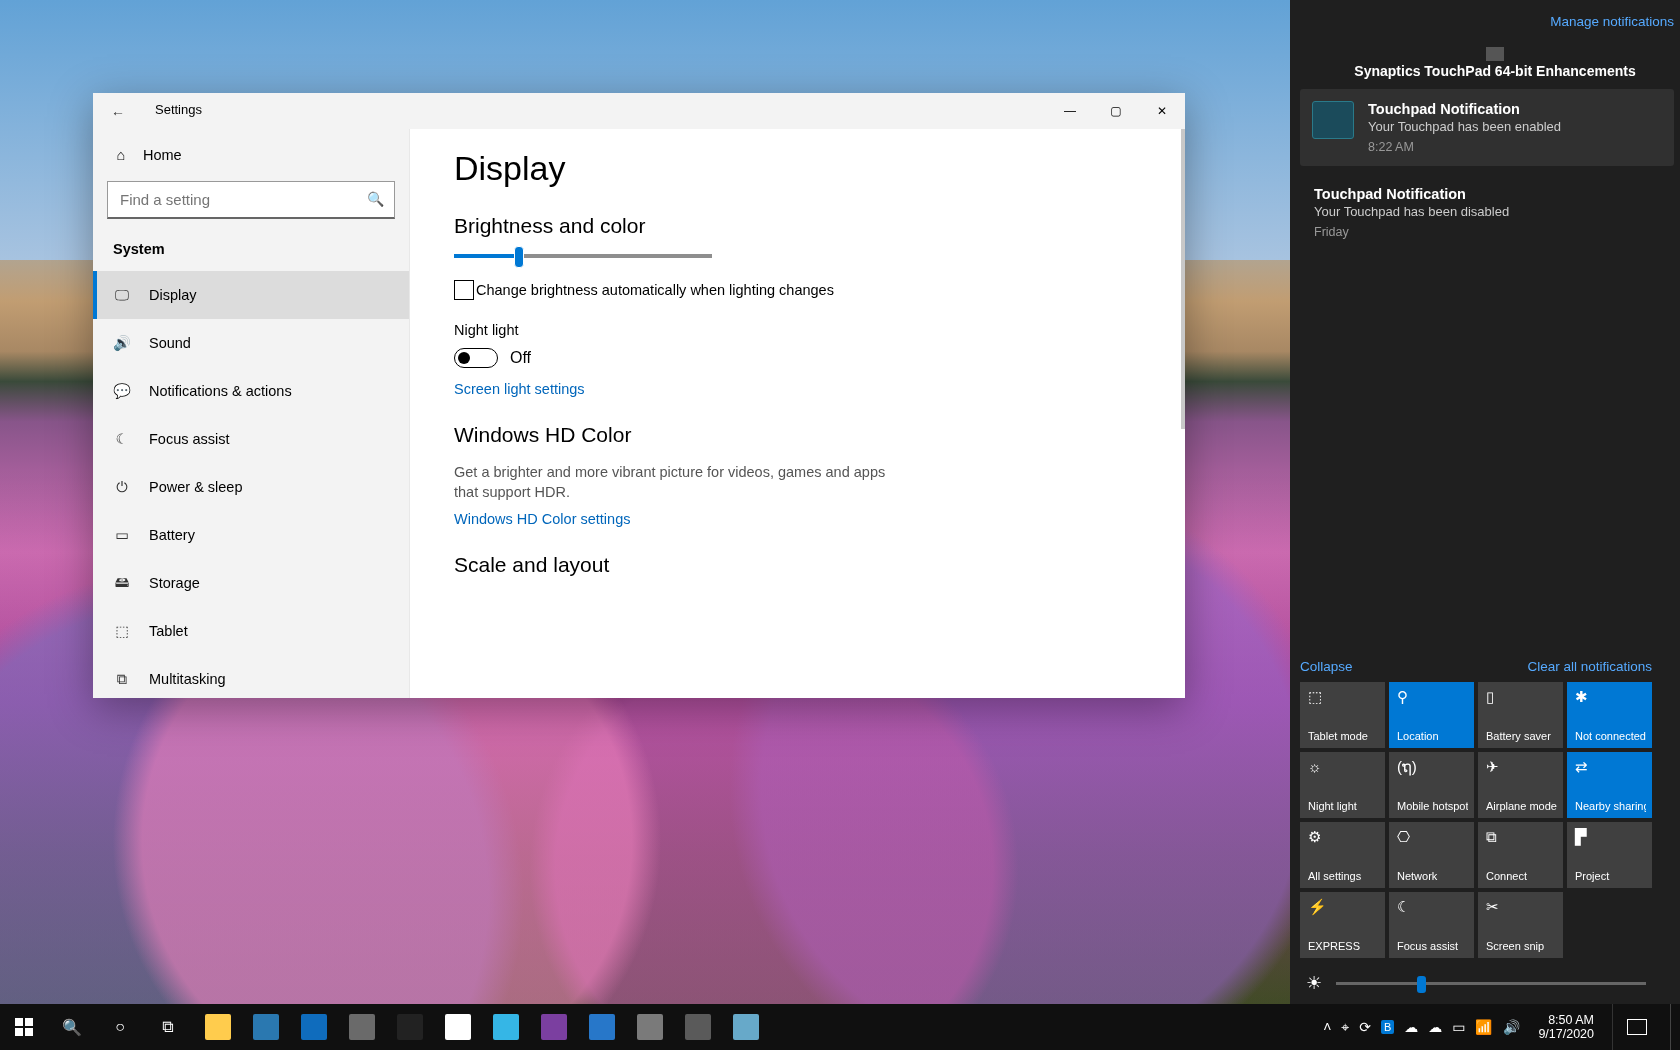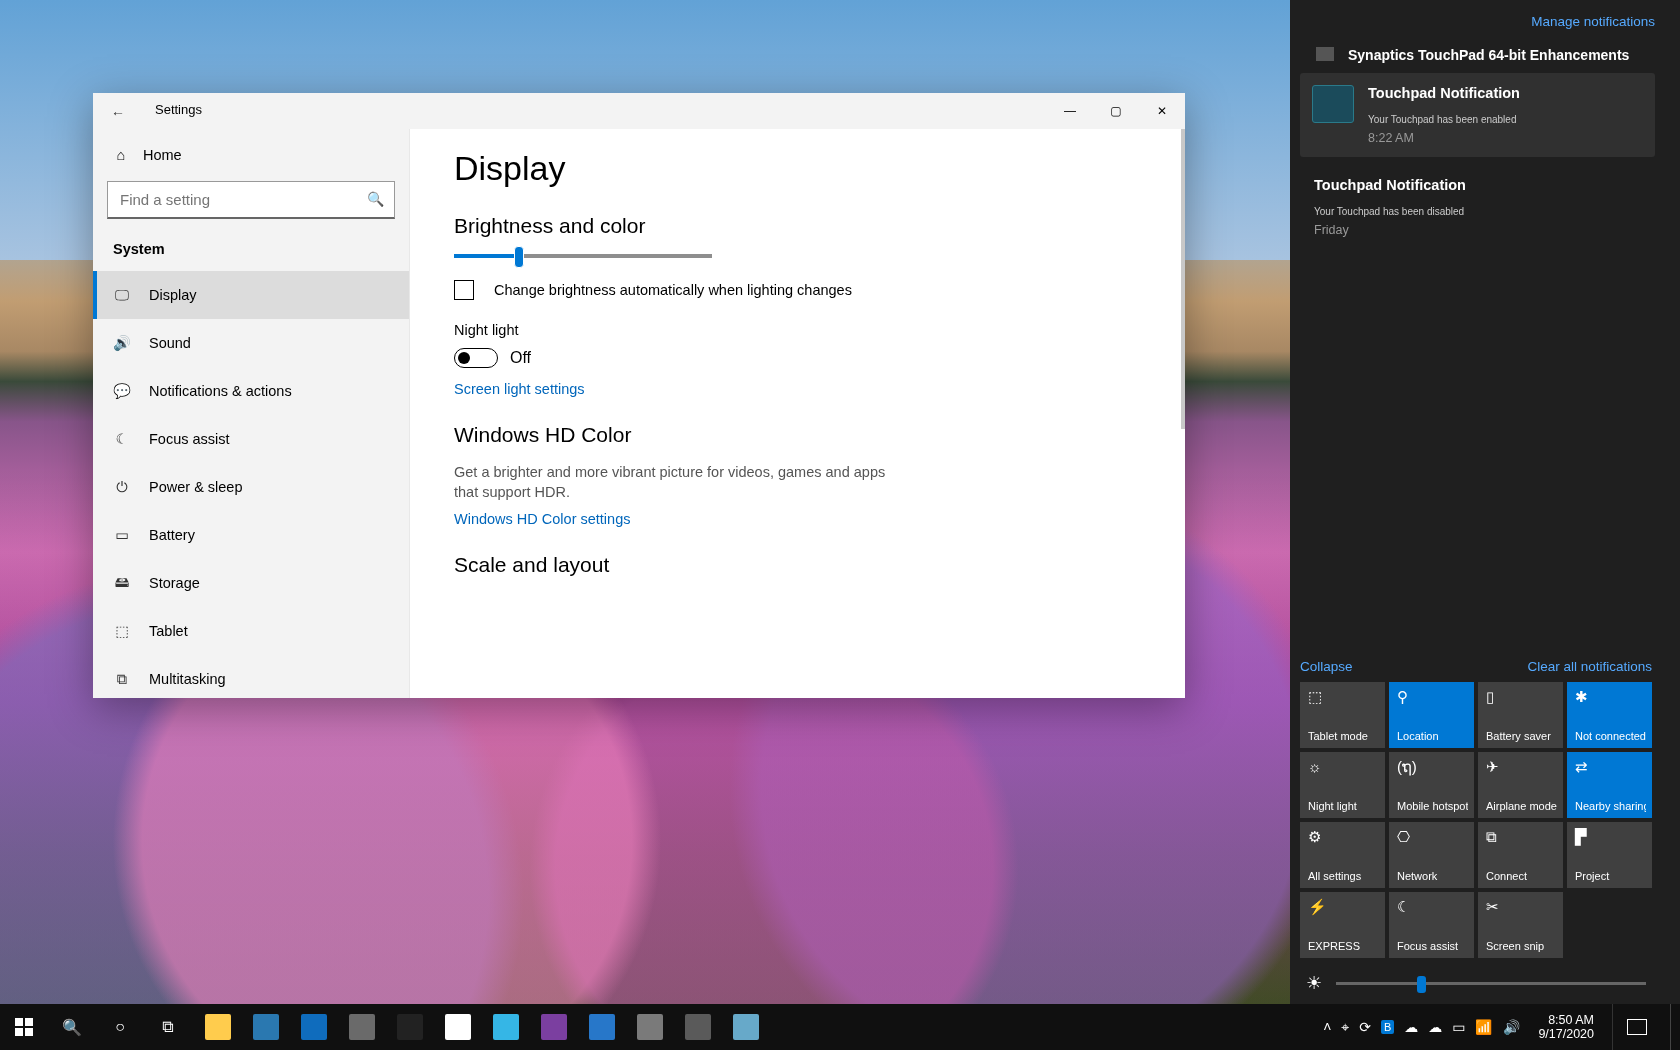--- a/index.html
+++ b/index.html
@@ -53,41 +53,41 @@
 .item.sel { background:#dcdcdc; }
 .item.sel::before { content:""; position:absolute; left:0; top:0; bottom:0; width:4px; background:#0078d4; }
 
 .content { flex:1; padding:20px 0 0 44px; overflow:auto; position:relative; }
 .content h1 { font-weight:350; font-size:34px; margin-bottom:26px; }
 .content h2 { font-weight:400; font-size:21px; margin-bottom:16px; }
 .content .sub { font-size:14.5px; color:#000; margin-bottom:10px; }
 .slider { width:258px; height:4px; background:#8e8e8e; position:relative; margin-bottom:22px; }
 .slider .fill { position:absolute; left:0; top:0; bottom:0; width:65px; background:#0078d4; }
 .slider .thumb { position:absolute; left:60px; top:-8px; width:10px; height:22px; background:#0078d4; border:1px solid #fff; border-radius:4px; }
-.chk { display:flex; align-items:center; gap:20px; font-size:14.5px; margin-bottom:22px; }
+.chk { display:flex; align-items:center; gap:2px; font-size:14.5px; margin-bottom:22px; }
 .chk .box { width:20px; height:20px; border:1.5px solid #000; }
 .toggle { display:flex; align-items:center; gap:12px; margin-bottom:12px; }
 .toggle .track { width:44px; height:20px; border:1.5px solid #000; border-radius:10px; position:relative; }
 .toggle .knob { position:absolute; left:3px; top:3px; width:12px; height:12px; border-radius:50%; background:#000; }
 .link { color:#0066bb; font-size:14.5px; margin-bottom:26px; display:inline-block; }
 .hd-desc { font-size:14.5px; color:#555; max-width:450px; line-height:1.35; margin-bottom:8px; }
 .scrolltrack { position:absolute; right:0; top:0; width:4px; height:100%; }
 .scrollthumb { position:absolute; right:0; top:0; width:4px; height:300px; background:#c8c8c8; }
 
 
-.ac { position:absolute; right:0; top:0; width:390px; height:1004px; background:#1f1f1f; color:#fff; z-index:20; padding:14px 25px 8px 10px; }
+.ac { position:absolute; right:0; top:0; width:390px; height:1004px; background:#1f1f1f; color:#fff; z-index:20; padding:14px 6px 8px 10px; }
 .ac a { color:#56aaff; }
 .manage { text-align:right; font-size:13.5px; display:block; margin-bottom:18px; }
-.app-hdr { display:flex; gap:14px; padding:0 0 10px 16px; font-size:14px; font-weight:600; }
+.app-hdr { display:flex; gap:2px; align-items:center; padding:0 0 10px 16px; font-size:14px; font-weight:600;flex-direction:column; }
 .app-hdr .dot { width:18px; height:14px; background:#555; display:inline-block; }
 .notif { background:#303030; border-radius:3px; padding:12px; margin-bottom:10px; display:flex; gap:14px; }
 .notif.plain { background:transparent; padding:10px 14px; }
 .notif .nic { width:42px; height:38px; background:#1b4b5b; border:1px solid #2a7a8a; border-radius:3px; flex:none; }
 .notif .nt { font-size:14.5px; font-weight:600; color:#fff; }
-.notif .nm { font-size:10px; color:#ccc; margin-top:13px; }
+.notif .nm { font-size:13px; color:#ccc; margin-top:2px; }
 .notif .nd { font-size:12.5px; color:#999; margin-top:6px; }
 .ac-foot { position:absolute; left:10px; right:28px; bottom:10px; }
 .cc { display:flex; justify-content:space-between; font-size:13.5px; margin-bottom:8px; }
 .tiles { display:grid; grid-template-columns:repeat(4,1fr); gap:4px; }
 .tile { background:#404040; height:66px; padding:6px 8px; position:relative; font-size:13px; color:#fff; }
 .tile.on { background:#0078d4; }
 .tile .ti { position:absolute; left:8px; top:6px; font-size:15px; }
 .tile .tl { position:absolute; left:8px; bottom:6px; right:6px; font-size:11px; white-space:nowrap; overflow:hidden; }
 .bslider { margin-top:14px; display:flex; align-items:center; gap:14px; padding:0 6px; }
 .bslider .bic { font-size:18px; }

